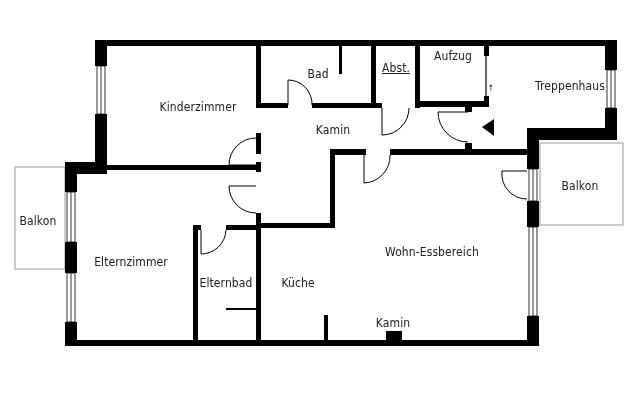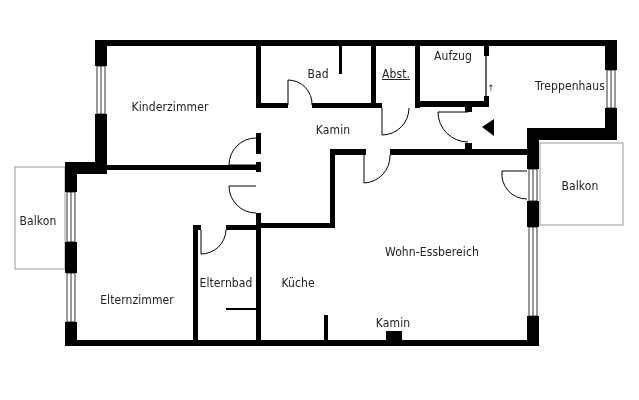--- a/index.html
+++ b/index.html
@@ -133,25 +133,25 @@
 
     <line class="door-leaf" x1="502" y1="171" x2="527" y2="171"></line>
     <path class="door-arc" d="M502,171 A25,25 0 0 0 527,199"></path>
   </g>
 
   <polygon points="482,127 494,119 494,136" fill="#000"></polygon>
 </svg>
 
 <div class="label" style="left:491px; top:88px; font-size:9px;">↑</div>
 
-<div class="label" style="left:170px; top:107px;">Kinderzimmer</div>
+<div class="label" style="left:198px; top:107px;">Kinderzimmer</div>
 <div class="label" style="left:318px; top:74px;">Bad</div>
-<div class="label" style="left:396px; top:74px;text-decoration:underline;">Abst.</div>
+<div class="label" style="left:396px; top:68px;text-decoration:underline;">Abst.</div>
 <div class="label" style="left:453px; top:56px;">Aufzug</div>
 <div class="label" style="left:570px; top:86px;">Treppenhaus</div>
 <div class="label" style="left:333px; top:130px;">Kamin</div>
 <div class="label" style="left:38px; top:221px;">Balkon</div>
 <div class="label" style="left:580px; top:186px;">Balkon</div>
-<div class="label" style="left:137px; top:262px;margin-top:38px;">Elternzimmer</div>
+<div class="label" style="left:131px; top:262px;">Elternzimmer</div>
 <div class="label" style="left:226px; top:283px;">Elternbad</div>
 <div class="label" style="left:298px; top:283px;">Küche</div>
 <div class="label" style="left:432px; top:252px;">Wohn-Essbereich</div>
 <div class="label" style="left:393px; top:323px;">Kamin</div>
 
 </body></html>

